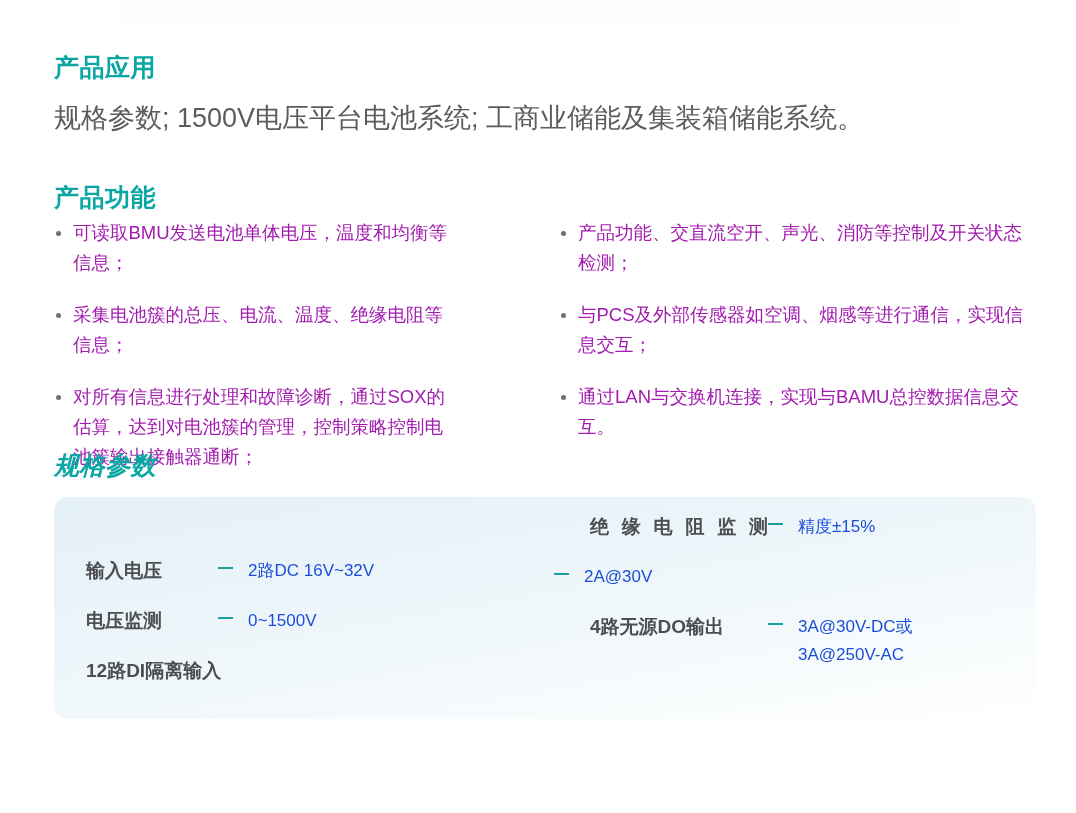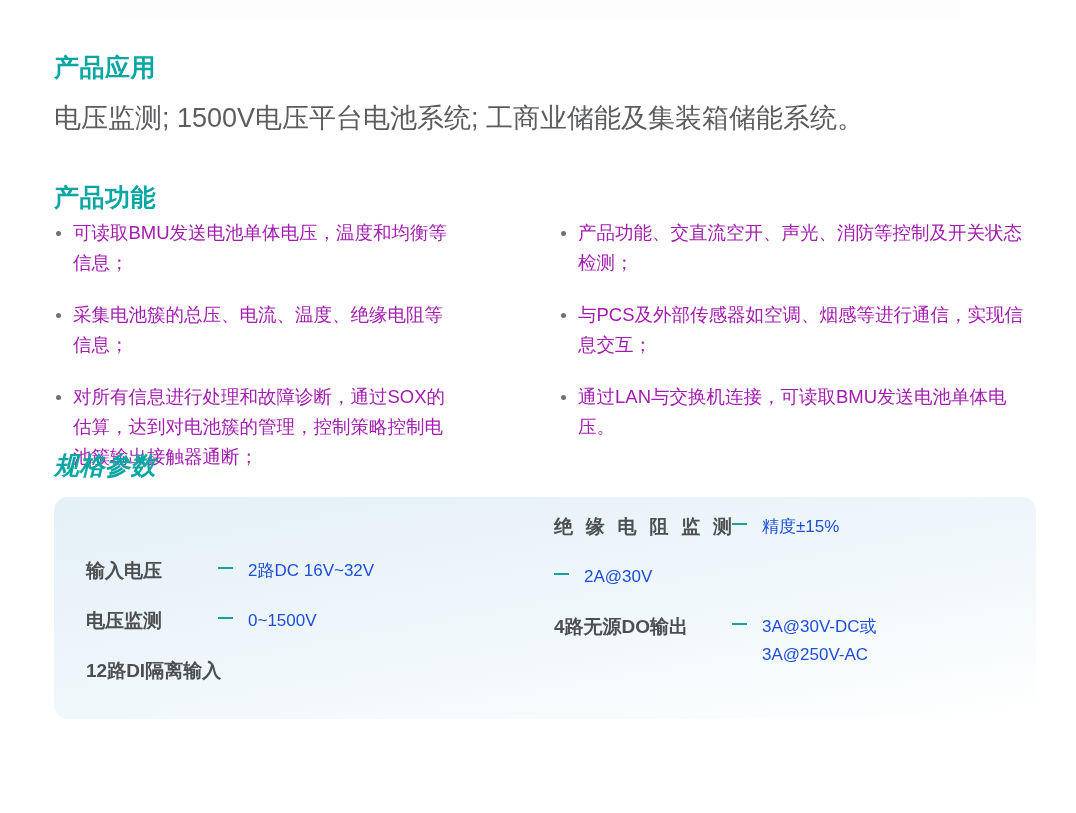--- a/index.html
+++ b/index.html
@@ -136,21 +136,21 @@
 
   .spec-label {
     font-weight: bold;
     font-size: 19px;
     color: #4d4e50;
     line-height: 28px;
     white-space: nowrap;
     flex: 0 0 auto;
   }
   .spec-col.left  .spec-label { width: 132px; }
-  .spec-col.right .spec-label { width: 178px; }
+  .spec-col.right .spec-label { width: 178px; margin-left: 36px; }
 
   .spec-label.justify {
     text-align: justify;
     text-align-last: justify;
     display: inline-block;
   }
 
   .spec-dash {
     flex: 0 0 auto;
     width: 30px;
@@ -181,36 +181,36 @@
 <body>
 
 <div class="page">
 
   <div class="top-bleed"></div>
 
   <div class="content">
 
     <h2 class="section-heading h-app">产品应用</h2>
 
-    <div class="app-line">电压监测; 1500V电压平台电池系统; 工商业储能及集装箱储能系统。</div>
+    <div class="app-line">规格参数; 1500V电压平台电池系统; 工商业储能及集装箱储能系统。</div>
 
     <h2 class="section-heading h-func">产品功能</h2>
 
     <div class="features">
 
       <div class="feat-col left">
         <div class="feat-item">可读取BMU发送电池单体电压，温度和均衡等信息；</div>
         <div class="feat-item">采集电池簇的总压、电流、温度、绝缘电阻等信息；</div>
         <div class="feat-item">对所有信息进行处理和故障诊断，通过SOX的估算，达到对电池簇的管理，控制策略控制电池簇输出接触器通断；</div>
       </div>
 
       <div class="feat-col right">
         <div class="feat-item">产品功能、交直流空开、声光、消防等控制及开关状态检测；</div>
         <div class="feat-item">与PCS及外部传感器如空调、烟感等进行通信，实现信息交互；</div>
-        <div class="feat-item">通过LAN与交换机连接，可读取BMU发送电池单体电压。</div>
+        <div class="feat-item">通过LAN与交换机连接，实现与BAMU总控数据信息交互。</div>
       </div>
 
     </div>
 
     <h2 class="section-heading h-spec">规格参数</h2>
 
     <div class="spec-panel"></div>
 
     <div class="spec-grid">
 

